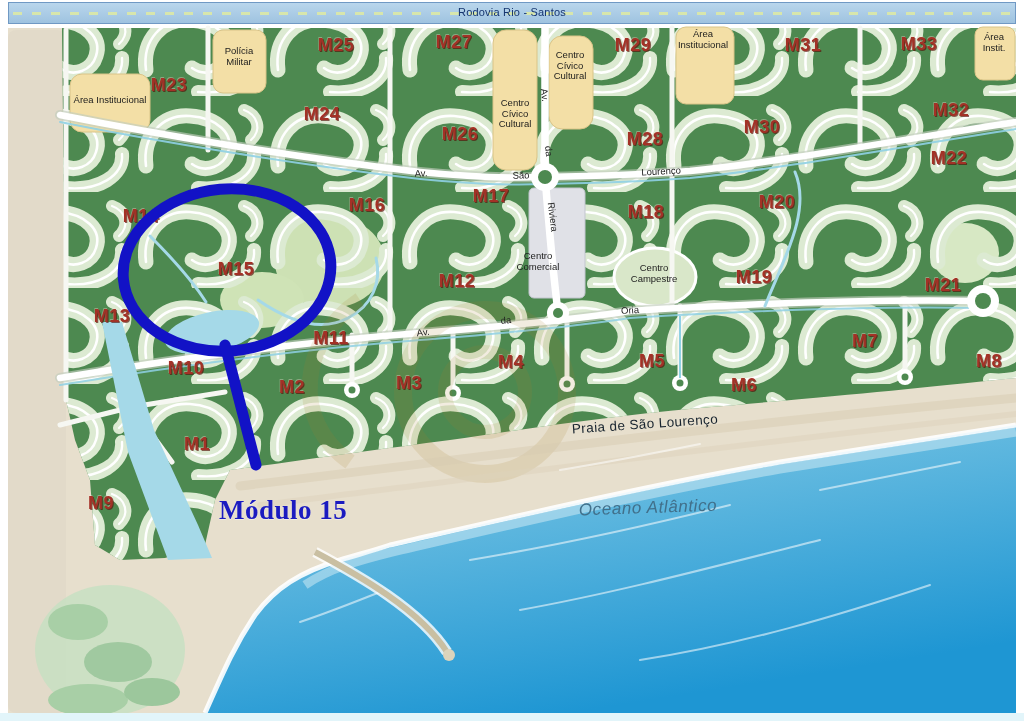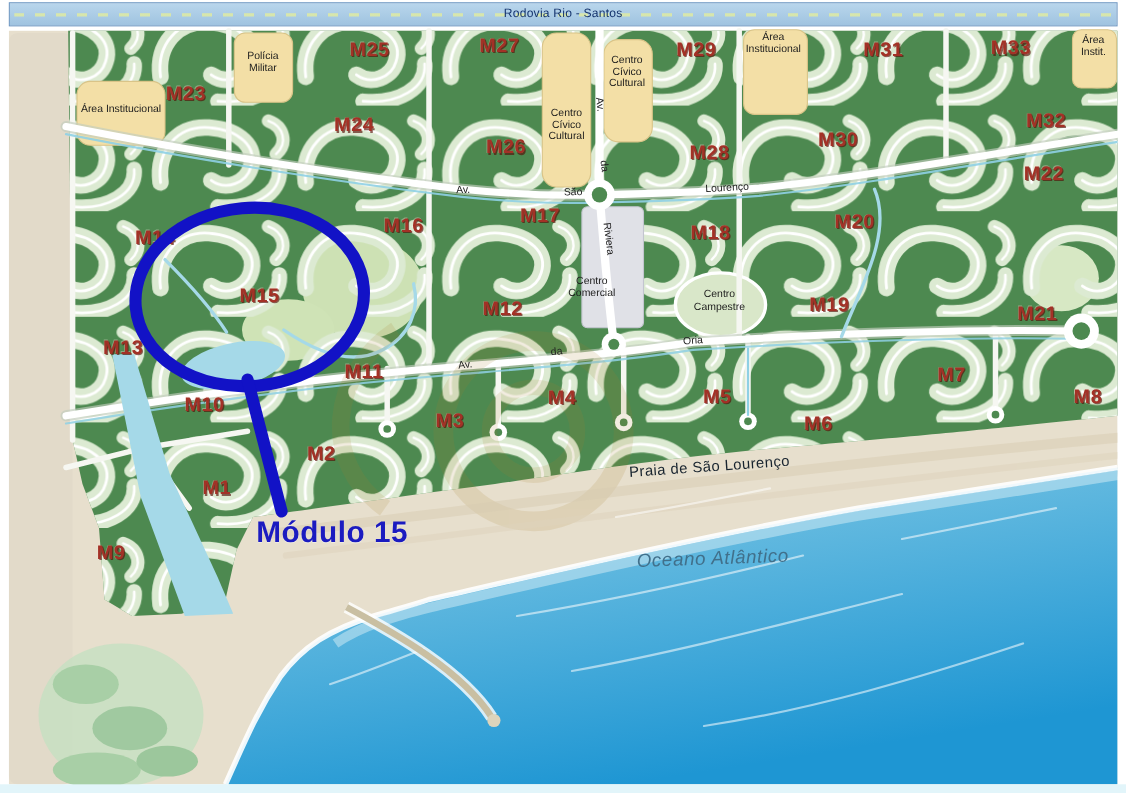--- a/index.html
+++ b/index.html
@@ -43,25 +43,24 @@
   }
   .beach-label{
     position:absolute;left:645px;top:424px;transform:translate(-50%,-50%) rotate(-4deg);
     font-size:13.5px;color:#18242f;letter-spacing:.4px;white-space:nowrap;
   }
   .ocean-label{
     position:absolute;left:648px;top:508px;transform:translate(-50%,-50%) rotate(-2deg);
     font-size:17px;font-style:italic;color:#41708b;letter-spacing:.6px;white-space:nowrap;
   }
   .callout{
-    position:absolute;left:219px;top:469px;
-    font-family:Liberation Sans, sans-serif;
+    position:absolute;left:219px;top:495px;
+    font-family:Liberation Serif, serif;
     font-weight:bold;font-size:27px;color:#1b1bc0;letter-spacing:.5px;white-space:nowrap;
     text-shadow:0 1px 0 rgba(255,255,255,.4);
-    margin-left:14px;
   }
   .annot{position:absolute;left:0;top:0;pointer-events:none;}
   .bottom-strip{
     position:absolute;left:0;right:0;bottom:0;height:8px;background:#e2f5fa;
   }
 </style>
 </head>
 <body>
 
 <div class="stage">
@@ -221,21 +220,21 @@
     <rect x="0" y="0" width="8" height="721" fill="#ffffff"></rect>
   </svg>
 
   <div class="hwy">
     <div class="dash"></div>
     <div class="hwy-label">Rodovia Rio - Santos</div>
   </div>
 
   <div class="label-layer">
       <div class="mlabel" style="left: 183px; top: 444px;">M1</div>
-      <div class="mlabel" style="left: 278px; top: 413px;">M2</div>
+      <div class="mlabel" style="left: 278px; top: 387px;">M2</div>
       <div class="mlabel" style="left: 395px; top: 383px;">M3</div>
       <div class="mlabel" style="left: 497px; top: 362px;">M4</div>
       <div class="mlabel" style="left: 638px; top: 361px;">M5</div>
       <div class="mlabel" style="left: 730px; top: 338px; margin-top: 47px;">M6</div>
       <div class="mlabel" style="left: 851px; top: 341px;">M7</div>
       <div class="mlabel" style="left: 975px; top: 361px;">M8</div>
       <div class="mlabel" style="left: 87px; top: 503px;">M9</div>
       <div class="mlabel" style="left: 172px; top: 368px;">M10</div>
       <div class="mlabel" style="left: 317px; top: 338px;">M11</div>
       <div class="mlabel" style="left: 443px; top: 281px;">M12</div>

